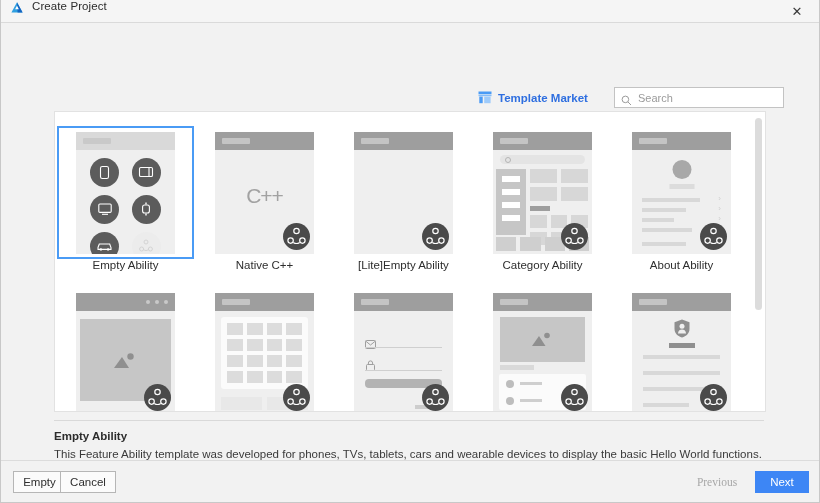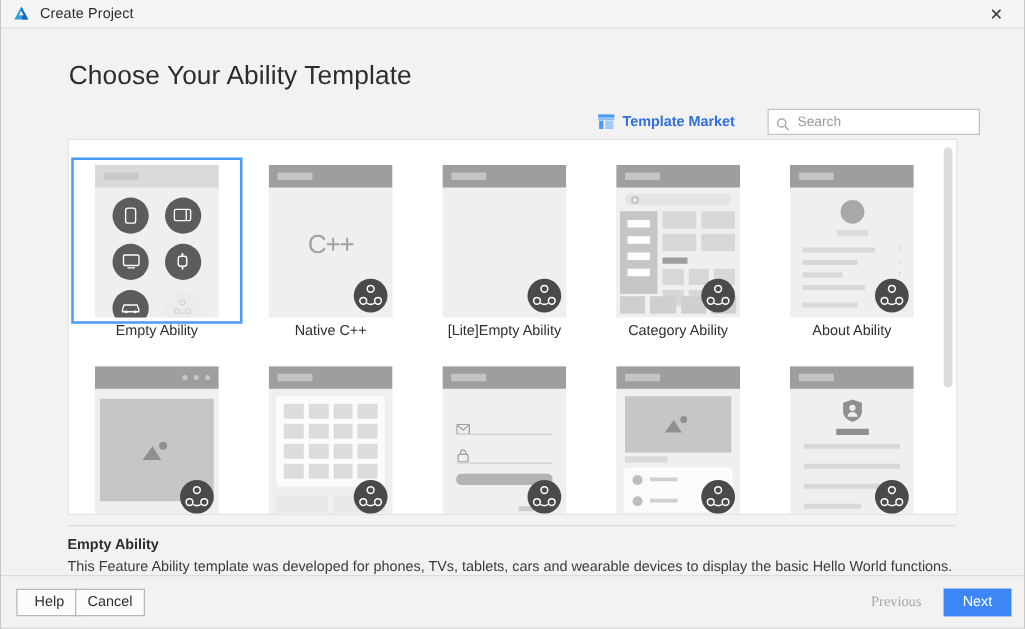--- a/index.html
+++ b/index.html
@@ -16,21 +16,21 @@
     background: #f2f2f2;
     border: 1px solid #c8c8c8;
     border-top: none;
   }
 
   
   .titlebar {
     position: absolute; top: 0; left: 0; right: 0; height: 23px;
     background: #f5f5f5;
     border-bottom: 1px solid #dadada;
-    display: flex; align-items: center;
+    display: flex; 
   }
   .title-icon { width: 16px; height: 16px; margin-left: 8px; margin-right: 7px; position: relative; }
   .title-text {
     font-size: 11.5px; color: #2b2b2b; letter-spacing: 0.1px;
   }
   .close-btn {
     position: absolute; right: 0; top: 0; width: 44px; height: 23px;
     display: flex; align-items: center; justify-content: center;
     color: #3a3a3a; font-size: 13px; line-height: 1;
   }
@@ -305,21 +305,20 @@
         <path d="M8 2.2 L13.6 12.6 L8.6 12.6 Z" fill="#1464c0"></path>
         <path d="M6.1 9.2 L9.9 9.2 L8 5.8 Z" fill="#ffffff"></path>
       </svg>
     </span>
     <span class="title-text">Create Project</span>
     <span class="close-btn">✕</span>
   </div>
 
   <div class="dialog-body">
 
-    <div class="heading">Choose Your Ability Template</div>
 
     <div class="market-link">
       <span class="market-icon">
         <svg width="14" height="13" viewBox="0 0 14 13">
           <rect x="0.5" y="0.5" width="13" height="2.6" fill="#4a9bf5"></rect>
           <rect x="0.5" y="3.6" width="13" height="1.6" fill="#86bdfa"></rect>
           <rect x="1.3" y="5.6" width="3.4" height="6.6" fill="#4a9bf5"></rect>
           <rect x="6.2" y="5.6" width="6.4" height="6.6" fill="#9ecbfb"></rect>
         </svg>
       </span>
@@ -717,19 +716,19 @@
         <div class="scrollbar-thumb"></div>
       </div>
     </div>
 
     <div class="divider"></div>
     <div class="desc-title">Empty Ability</div>
     <div class="desc-text">This Feature Ability template was developed for phones, TVs, tablets, cars and wearable devices to display the basic Hello World functions.</div>
   </div>
 
   <div class="footer">
-    <div class="btn btn-help">Help</div>
+    <div class="btn btn-help">Empty</div>
     <div class="btn btn-cancel">Cancel</div>
     <div class="btn btn-prev">Previous</div>
     <div class="btn btn-next">Next</div>
   </div>
 
 </div>
 
 </body></html>

